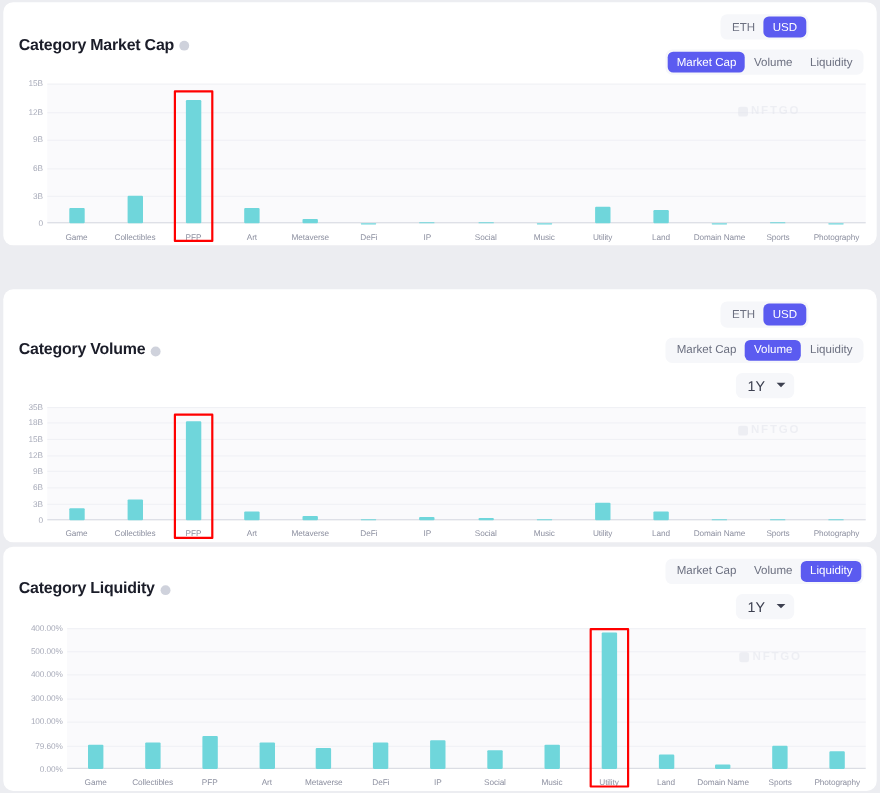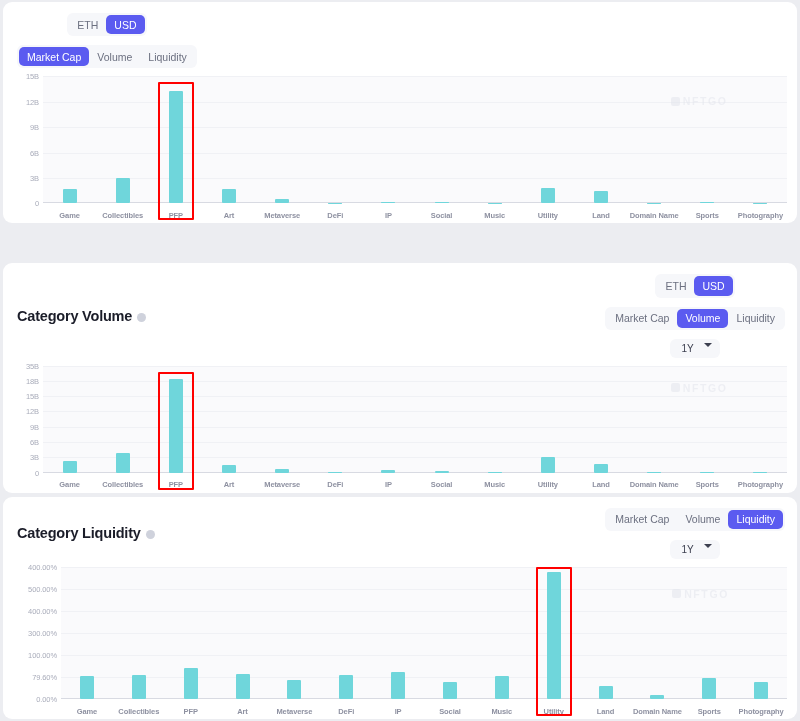--- a/index.html
+++ b/index.html
@@ -46,24 +46,24 @@
     background: #F6F7FA; border-radius: 6px; padding: 2px;
   }
   .seg-btn {
     font-size: 10.5px; color: #6C7080;
     padding: 3.5px 8px; border-radius: 5px; white-space: nowrap;
     cursor: pointer; line-height: 1.15;
   }
   .seg-btn.active { background: #5B5BF0; color: #FFFFFF; }
 
   .dropdown {
-    display: flex; align-items: flex-start; gap: 10px;
+    display: flex; align-items: center; gap: 10px;
     background: #F6F7FA; border-radius: 6px;
     padding: 4px 8px 4px 11px;
-    font-size: 10px; color: #3D4050; cursor: pointer;
+    font-size: 13px; color: #3D4050; cursor: pointer;
   }
   .caret {
     width: 0; height: 0;
     border-left: 4px solid transparent; border-right: 4px solid transparent;
     border-top: 4.5px solid #3D4050;
   }
 
   
   .plot-wrap {
     position: relative; flex: 1 1 auto;
@@ -106,21 +106,20 @@
     padding: 0 10px 0 6px;
     flex: 0 0 auto;
   }
   .xaxis .spacer { width: 34px; flex: 0 0 auto; }
   .xaxis .spacer.wide { width: 52px; }
   .xlabels { display: flex; flex: 1 1 auto; }
   .xlabel {
     flex: 1 1 0; text-align: center;
     font-size: 7.5px; color: #8E91A1; white-space: nowrap;
     letter-spacing: -0.1px;
-    font-weight: bold;
   }
 
   
   .watermark {
     position: absolute; display: flex; align-items: center; gap: 3px;
     opacity: 0.5; pointer-events: none;
   }
   .wm-logo {
     width: 9px; height: 9px; border-radius: 2px;
     background: #E2E4EC;
@@ -135,20 +134,24 @@
     position: absolute; border: 2.5px solid #FF0000;
     pointer-events: none; border-radius: 1px;
   }
 </style>
 </head>
 <body>
 
 <div class="page">
     <div class="card card-1">
       <div class="card-head">
+        <div class="title-wrap">
+          <div class="card-title">Category Market Cap</div>
+          <span class="info-icon"></span>
+        </div>
         <div class="controls">
           <div class="seg">
             <div class="seg-btn">ETH</div>
             <div class="seg-btn active">USD</div>
           </div>
           <div class="seg">
             <div class="seg-btn active">Market Cap</div>
             <div class="seg-btn">Volume</div>
             <div class="seg-btn">Liquidity</div>
           </div>

